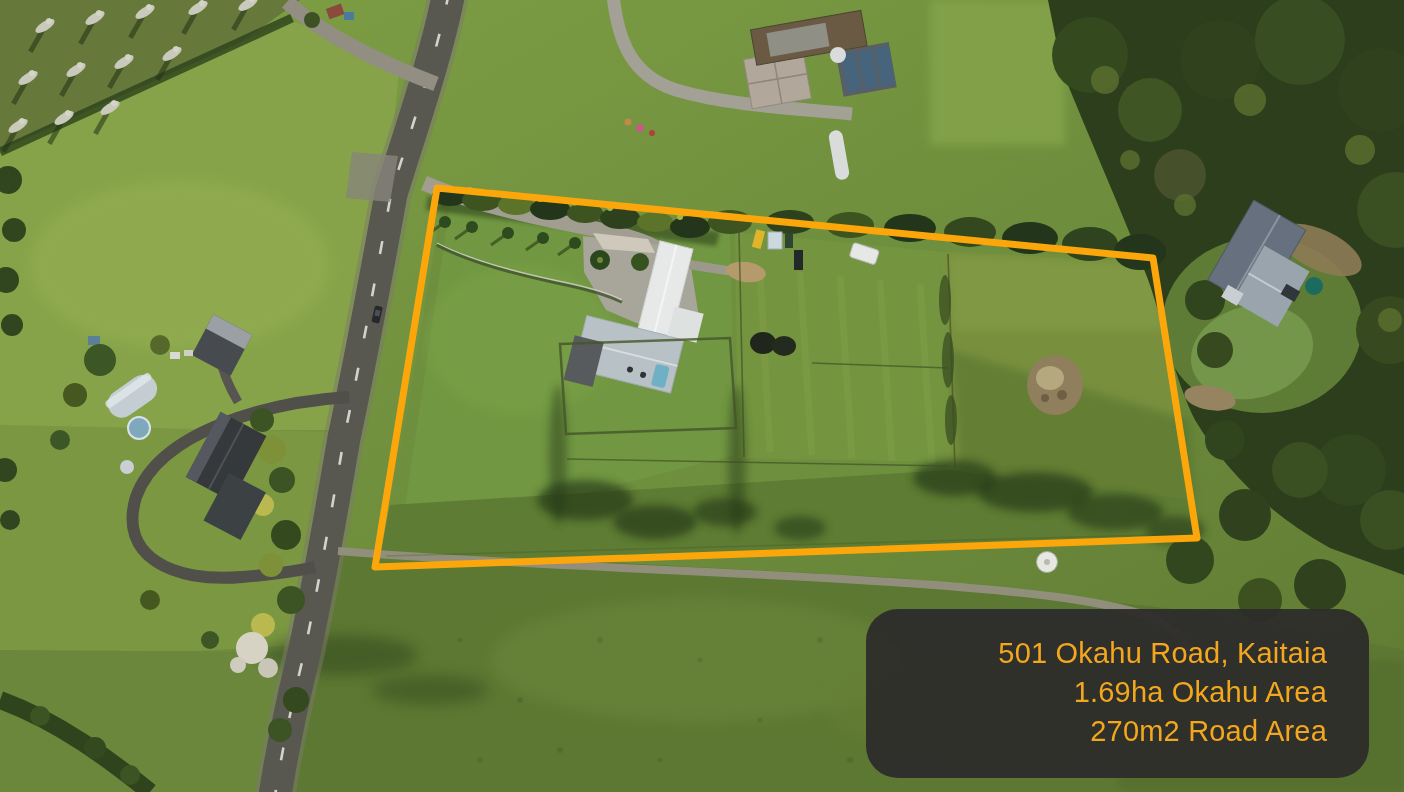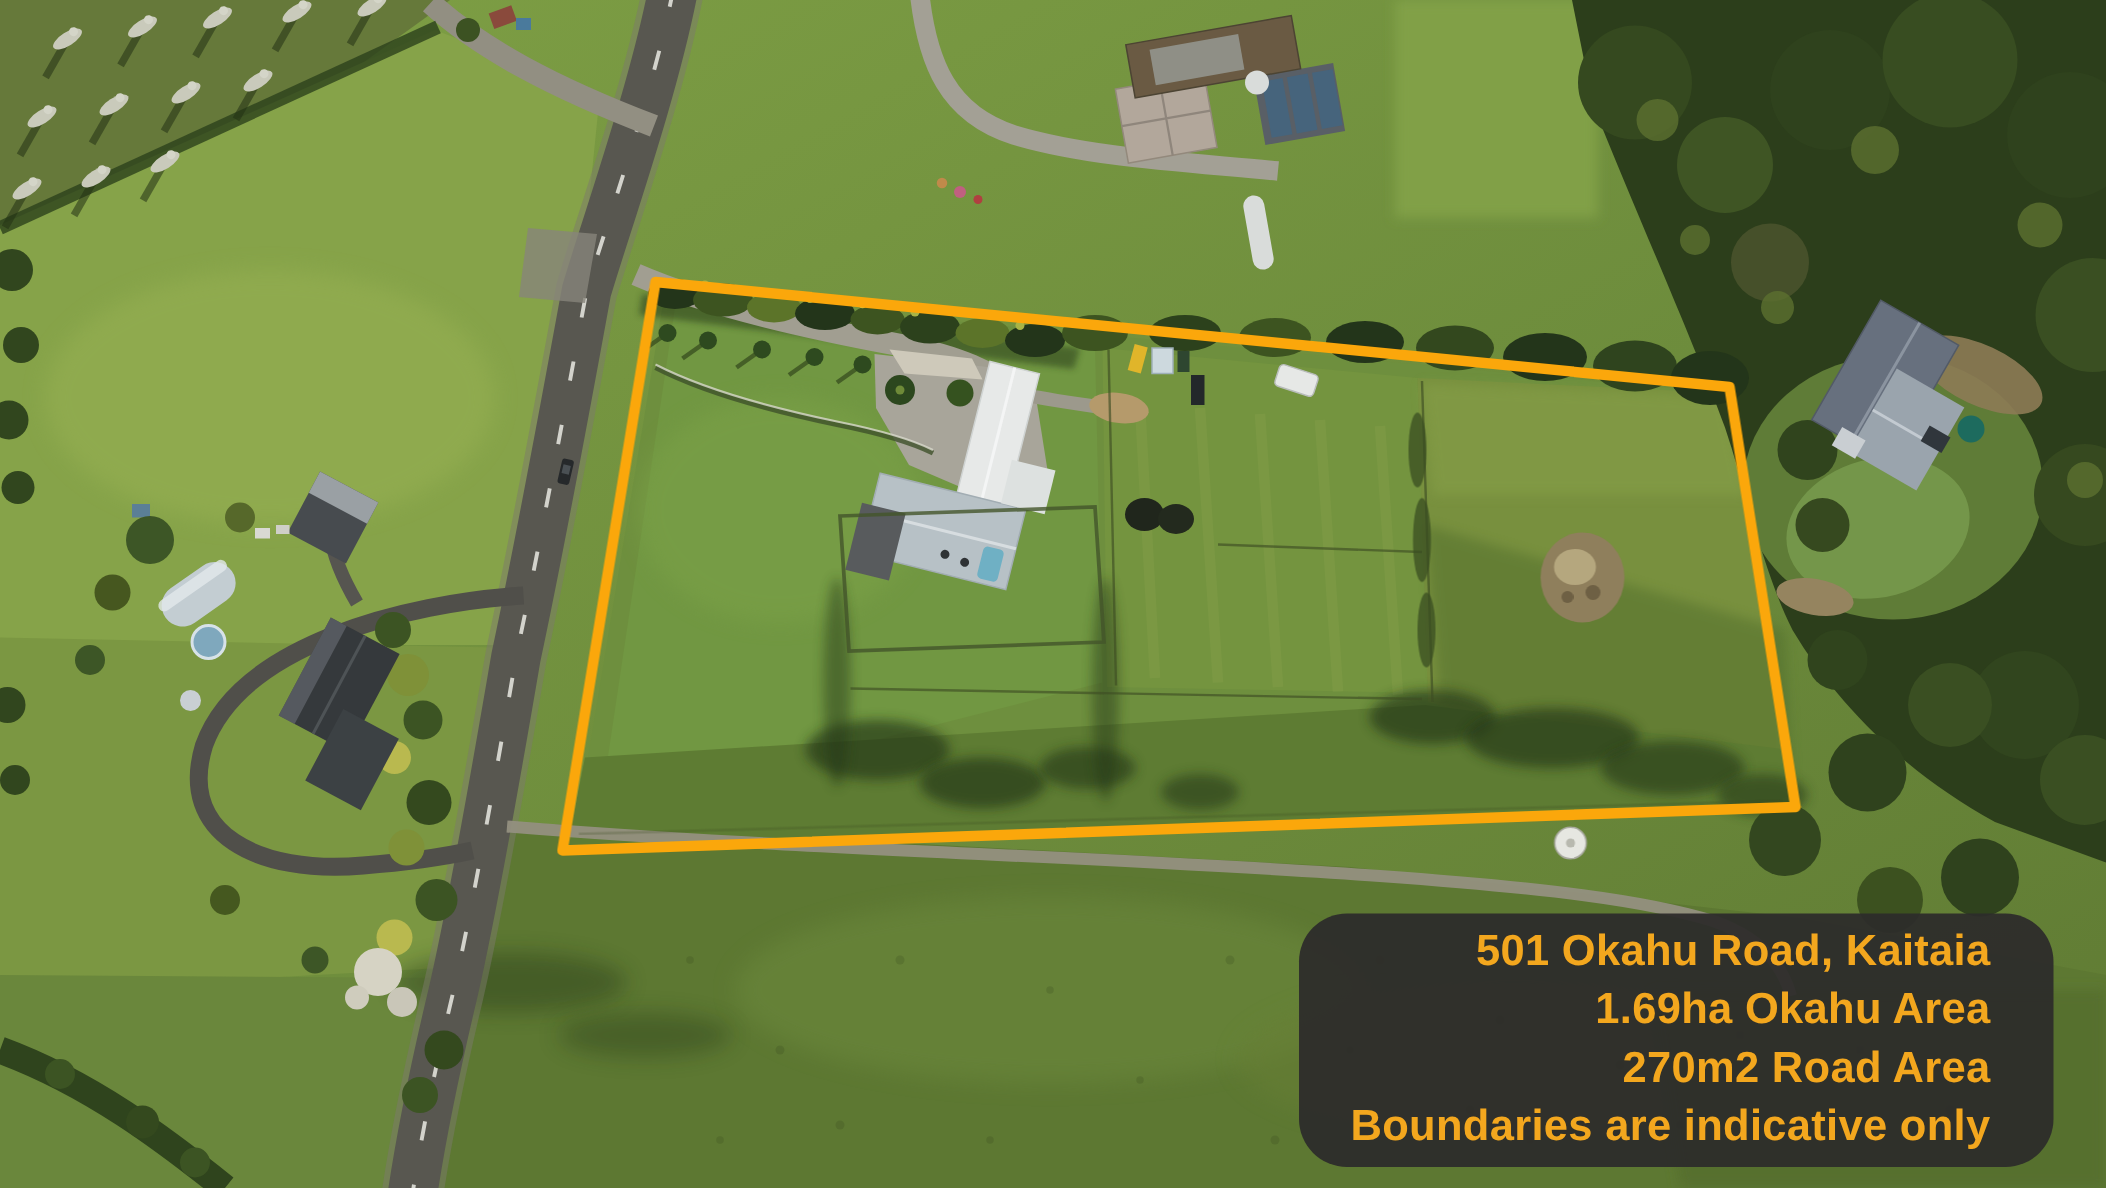--- a/index.html
+++ b/index.html
@@ -8,21 +8,21 @@
     font-family:"Liberation Sans", sans-serif;background:#6d8c3c;
   }
   .stage svg{display:block;width:1404px;height:792px;}
   .info-card{
     position:absolute;left:866px;top:609px;width:503px;height:169px;
     background:var(--card-bg,#2d2c2af0);border-radius:32px;
     display:flex;flex-direction:column;justify-content:center;align-items:flex-end;
     padding:8px 42px 10px 20px;box-sizing:border-box;
   }
   .info-card div{
-    color:var(--accent,#f3a71e);font-weight:700;font-size:29px;line-height:39px;
+    color:var(--accent,#f3a71e);font-weight:400;font-size:29px;line-height:39px;
     white-space:nowrap;letter-spacing:.2px;
   }
 </style>
 </head>
 <body>
 
 <div class="stage">
 <svg viewBox="0 0 1404 792" xmlns="http://www.w3.org/2000/svg">
   <defs>
     <linearGradient id="gBase" x1="0" y1="0" x2="1" y2="1">
@@ -430,15 +430,14 @@
         <circle cx="480" cy="760" r="2.5"></circle>
   </g>
 
   <polygon fill="none" stroke-linejoin="round" stroke-linecap="round" points="437,188 1153,258 1197,538 375,567" stroke="#FBA70B" stroke-width="7"></polygon>
 </svg>
 
   <div class="info-card">
     <div>501 Okahu Road, Kaitaia</div>
     <div>1.69ha Okahu Area</div>
     <div>270m2 Road Area</div>
-    <div>Boundaries are indicative only</div>
   </div>
 </div>
 
 </body></html>

